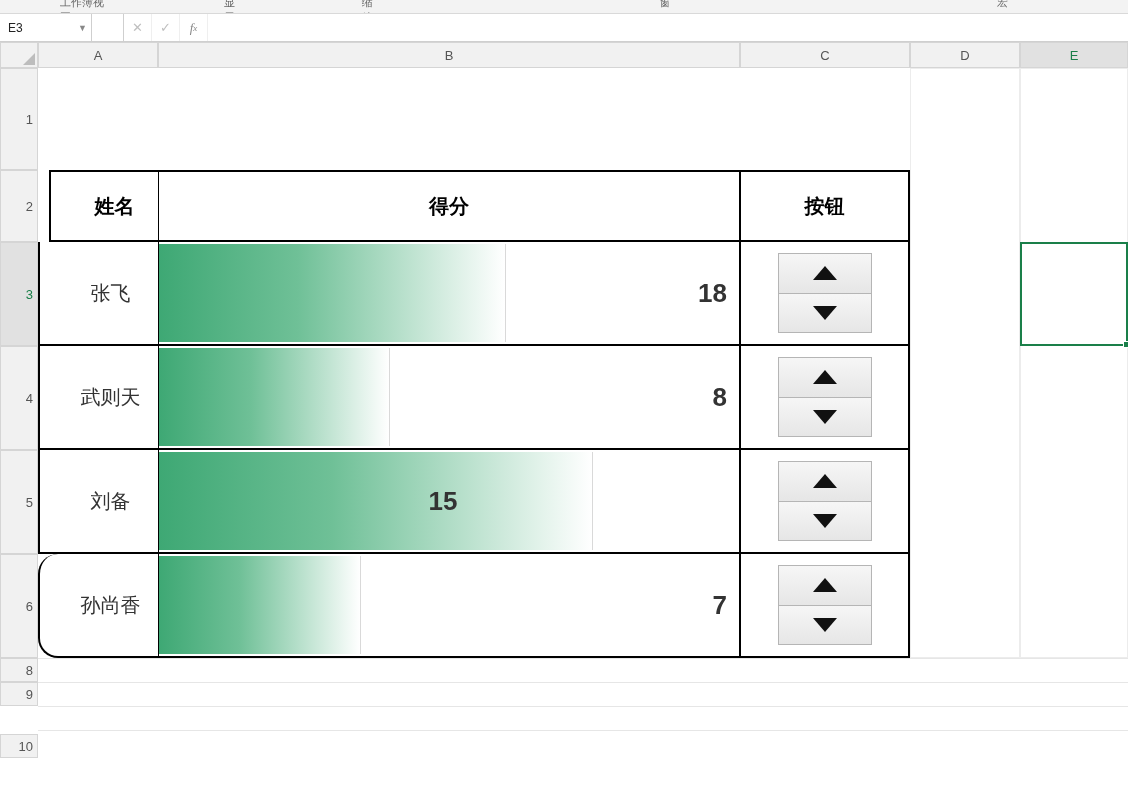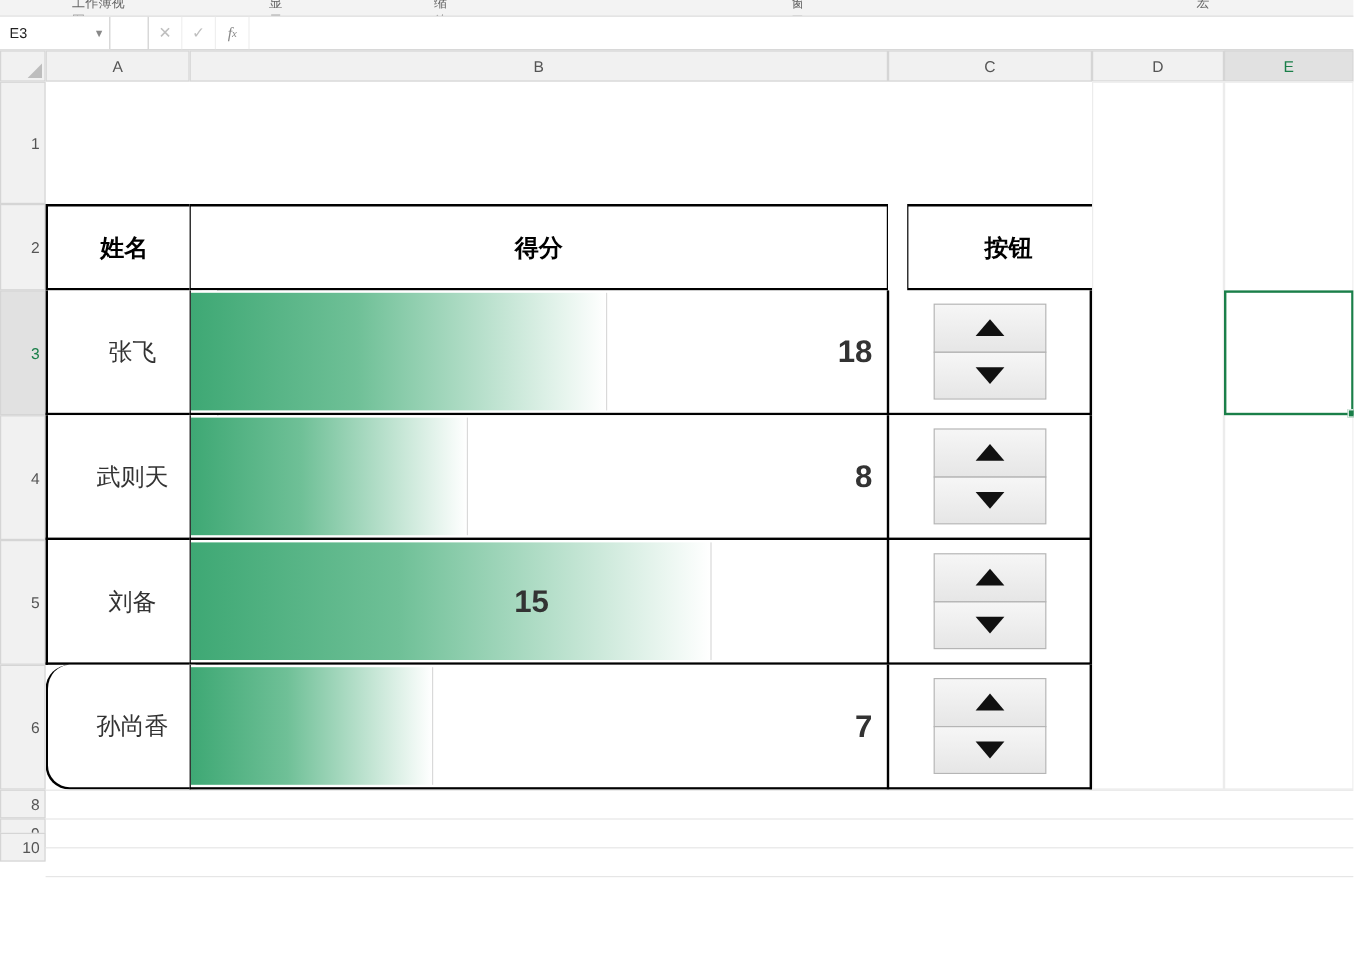--- a/index.html
+++ b/index.html
@@ -169,23 +169,23 @@
     height: 72px;
     display: flex;
     align-items: center;
     justify-content: center;
     font-weight: 800;
     font-size: 20px;
     color: #000;
     background: #fff;
     border: 2px solid #000;
   }
-  .th-a { left: 38px; width: 130px; border-right-width: 1px; }
+  .th-a { left: 49px; width: 130px; border-right-width: 1px; }
   .th-b { left: 158px; width: 582px; border-left-width: 1px; border-right-width: 1px; text-align: center;}
-  .th-c { left: 756px; width: 170px; border-left-width: 1px;}
+  .th-c { left: 740px; width: 170px; border-left-width: 1px;}
 
   
   .data-a, .data-b, .data-c {
     position: absolute;
     height: 104px;
     background: #fff;
     border: 2px solid #000;
   }
   .data-a {
     left: 38px; width: 144px;
@@ -318,21 +318,21 @@
   <div class="hdr col-hdr active" style="left:1020px;width:108px;">E</div>
 
   <div class="hdr row-hdr" style="top:26px;  height:102px;">1</div>
   <div class="hdr row-hdr" style="top:128px; height:72px;">2</div>
   <div class="hdr row-hdr active" style="top:200px; height:104px;">3</div>
   <div class="hdr row-hdr" style="top:304px; height:104px;">4</div>
   <div class="hdr row-hdr" style="top:408px; height:104px;">5</div>
   <div class="hdr row-hdr" style="top:512px; height:104px;">6</div>
   <div class="hdr row-hdr" style="top:616px; height:24px;">8</div>
   <div class="hdr row-hdr" style="top:640px; height:24px;">9</div>
-  <div class="hdr row-hdr" style="top:652px; height:24px;text-align:center;">10</div>
+  <div class="hdr row-hdr" style="top:692px; height:24px;text-align:center;">10</div>
 
 
   <div class="th-cell th-a">姓名</div>
   <div class="th-cell th-b">得分</div>
   <div class="th-cell th-c">按钮</div>
 
   <div class="data-a" style="top:200px;">张飞</div>
   <div class="data-b" style="top:200px;">
     <div class="bar" style="width: 347px;"></div>
     <span style="position:relative;">18</span>

